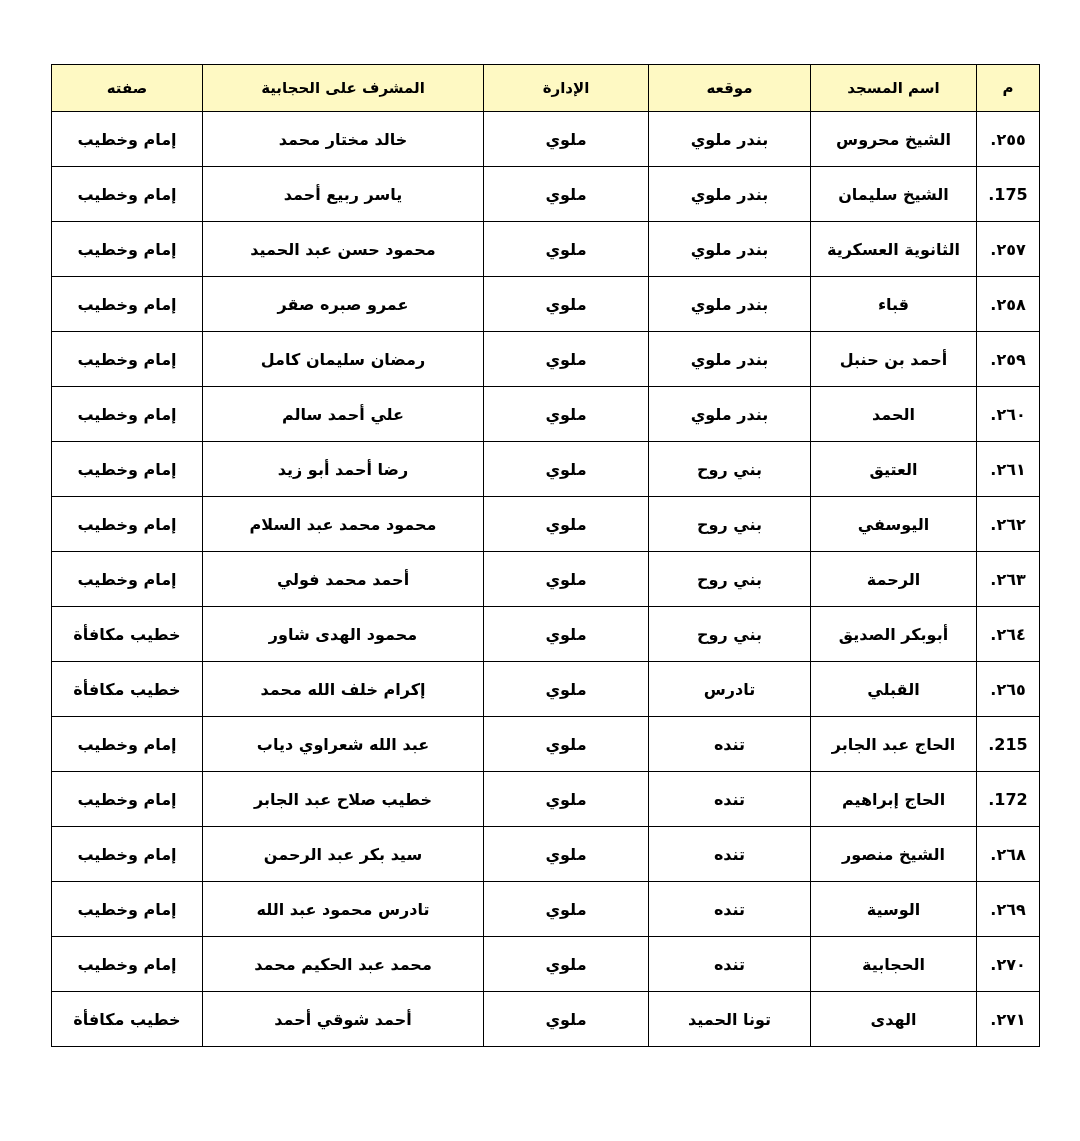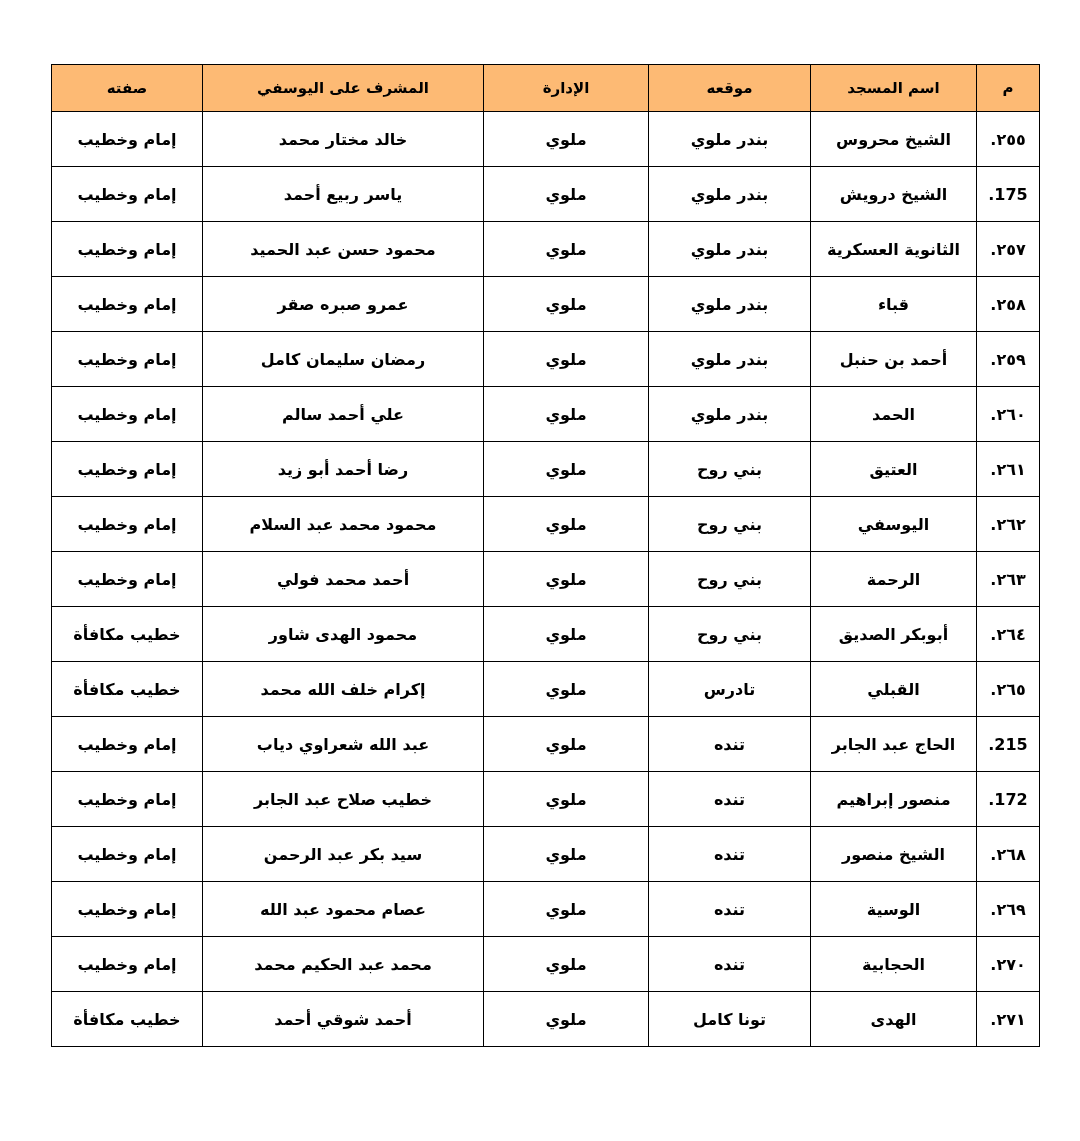--- a/index.html
+++ b/index.html
@@ -32,21 +32,21 @@
     border: 1px solid #000000;
     text-align: center;
     vertical-align: middle;
     font-weight: bold;
     color: #000000;
     padding: 0 6px;
     overflow: hidden;
     white-space: nowrap;
   }
   table.mosque-table thead th {
-    background: #fdba74;
+    background: #fef9c3;
     height: 46px;
     font-size: 15px;
   }
   table.mosque-table tbody td {
     height: 54px;
     font-size: 16px;
     background: #ffffff;
   }
   col.c-num   { width: 63px; }
   col.c-name  { width: 166px; }
@@ -68,36 +68,36 @@
         <col class="c-admin">
         <col class="c-sup">
         <col class="c-role">
       </colgroup>
       <thead>
         <tr>
           <th>م</th>
           <th>اسم المسجد</th>
           <th>موقعه</th>
           <th>الإدارة</th>
-          <th>المشرف على  اليوسفي</th>
+          <th>المشرف على  الحجابية</th>
           <th>صفته</th>
         </tr>
       </thead>
       <tbody id="table-body">
           <tr>
             <td>٢٥٥.</td>
             <td>الشيخ محروس</td>
             <td>بندر ملوي</td>
             <td>ملوي</td>
             <td>خالد مختار محمد</td>
             <td>إمام وخطيب</td>
           </tr>
           <tr>
             <td>175.</td>
-            <td>الشيخ درويش</td>
+            <td>الشيخ سليمان</td>
             <td>بندر ملوي</td>
             <td>ملوي</td>
             <td>ياسر ربيع أحمد</td>
             <td>إمام وخطيب</td>
           </tr>
           <tr>
             <td>٢٥٧.</td>
             <td>الثانوية العسكرية</td>
             <td>بندر ملوي</td>
             <td>ملوي</td>
@@ -171,54 +171,54 @@
           <tr>
             <td>215.</td>
             <td>الحاج عبد الجابر</td>
             <td>تنده</td>
             <td>ملوي</td>
             <td>عبد الله شعراوي دياب</td>
             <td>إمام وخطيب</td>
           </tr>
           <tr>
             <td>172.</td>
-            <td>منصور إبراهيم</td>
+            <td>الحاج إبراهيم</td>
             <td>تنده</td>
             <td>ملوي</td>
             <td>خطيب صلاح عبد الجابر</td>
             <td>إمام وخطيب</td>
           </tr>
           <tr>
             <td>٢٦٨.</td>
             <td>الشيخ منصور</td>
             <td>تنده</td>
             <td>ملوي</td>
             <td>سيد بكر عبد الرحمن</td>
             <td>إمام وخطيب</td>
           </tr>
           <tr>
             <td>٢٦٩.</td>
             <td>الوسية</td>
             <td>تنده</td>
             <td>ملوي</td>
-            <td>عصام محمود عبد الله</td>
+            <td>تادرس محمود عبد الله</td>
             <td>إمام وخطيب</td>
           </tr>
           <tr>
             <td>٢٧٠.</td>
             <td>الحجابية</td>
             <td>تنده</td>
             <td>ملوي</td>
             <td>محمد عبد الحكيم محمد</td>
             <td>إمام وخطيب</td>
           </tr>
           <tr>
             <td>٢٧١.</td>
             <td>الهدى</td>
-            <td>تونا كامل</td>
+            <td>تونا الحميد</td>
             <td>ملوي</td>
             <td>أحمد شوقي أحمد</td>
             <td>خطيب مكافأة</td>
           </tr>
         </tbody>
     </table>
   </div>
 </div>
 
 </body></html>

